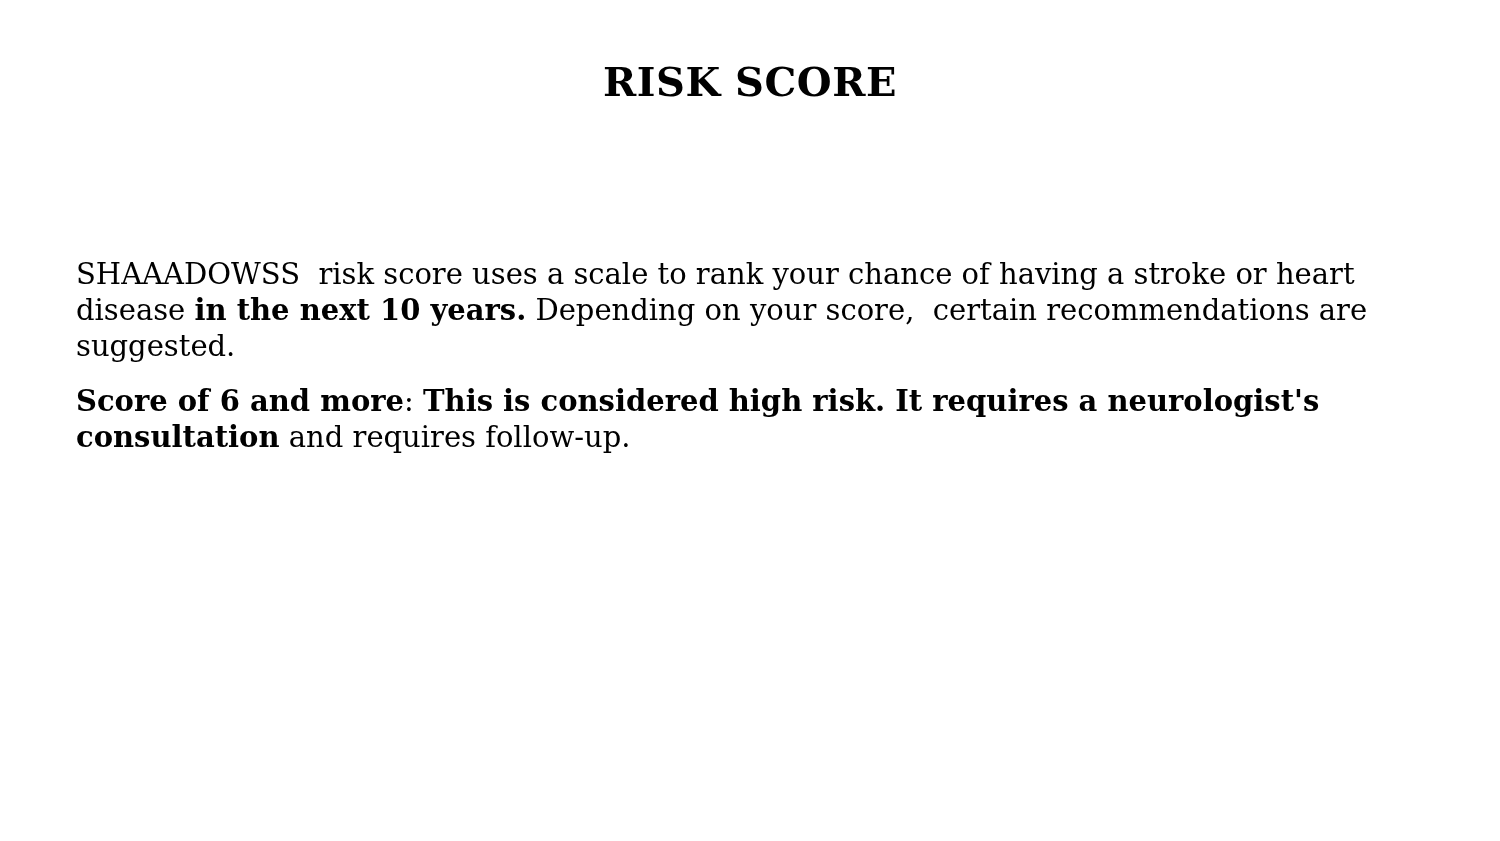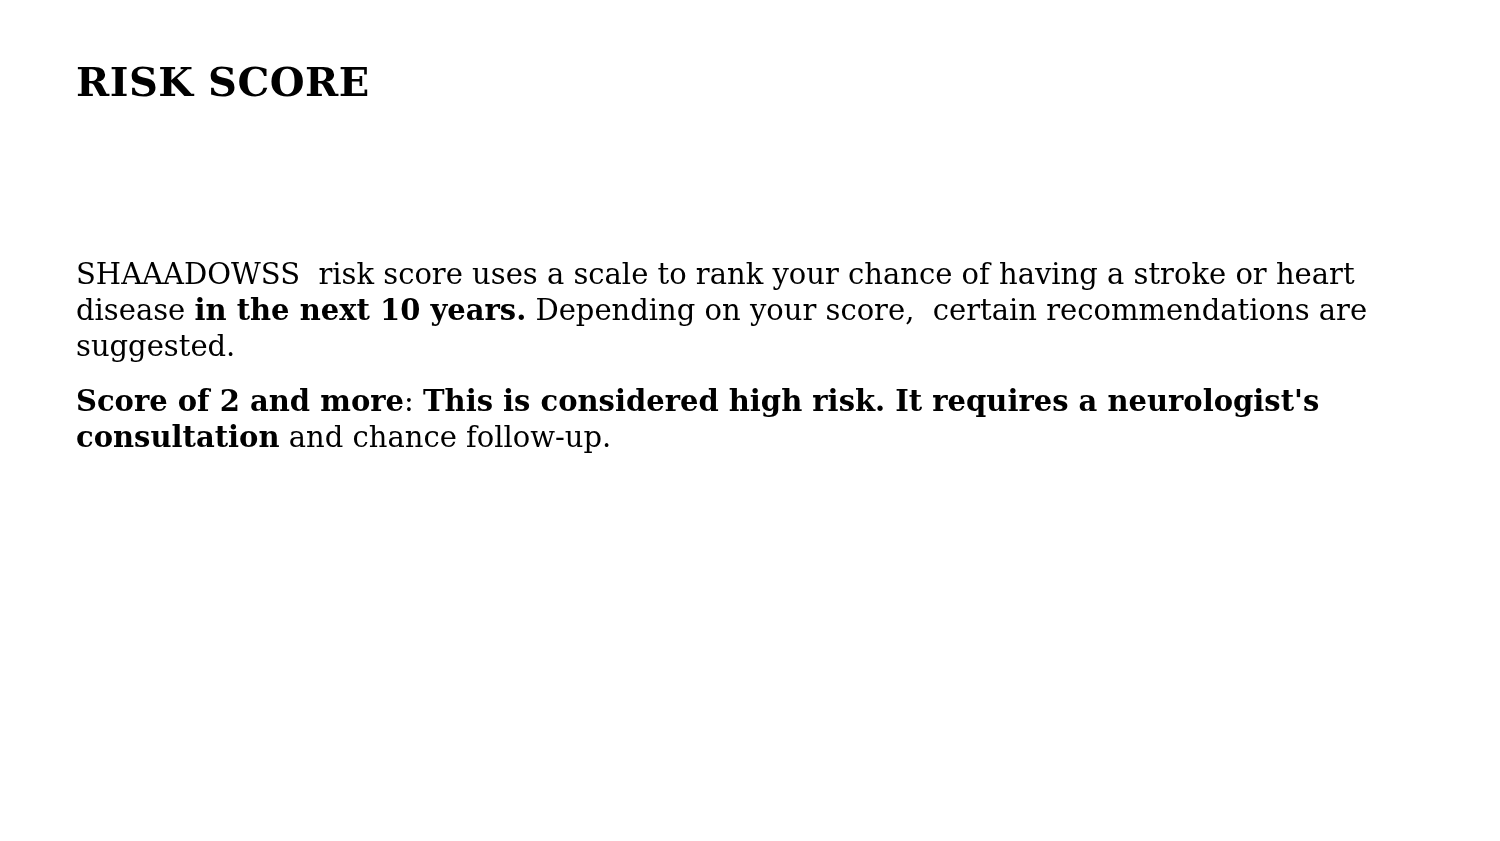--- a/index.html
+++ b/index.html
@@ -15,21 +15,21 @@
     font-family: "DejaVu Serif", "Liberation Serif", serif;
   }
   .page {
     box-sizing: border-box;
     width: 1500px;
     height: 841px;
     padding: 0 76px;
   }
   .title {
     margin: 58px 0 0 0;
-    text-align: left;
+    text-align: center;
     font-size: 40px;
     line-height: 48px;
     font-weight: bold;
     letter-spacing: 0.5px;
   }
   .body-text {
     margin-top: 150px;
   }
   .paragraph {
     margin: 0 0 19px 0;
@@ -40,15 +40,15 @@
   .run { font-weight: normal; }
   .run.bold { font-weight: bold; }
 </style>
 </head>
 <body>
 
 <main class="page">
   <h1 class="title">RISK SCORE</h1>
   <section class="body-text" id="doc-body">
       <p class="paragraph"><span class="run">SHAAADOWSS  risk score uses a scale to rank your chance of having a stroke or heart disease </span><span class="run bold">in the next 10 years.</span><span class="run"> Depending on your score,  certain recommendations are suggested.</span></p>
-      <p class="paragraph"><span class="run bold">Score of 2 and more</span><span class="run">: </span><span class="run bold">This is considered high risk. It requires a neurologist's consultation</span><span class="run"> and chance follow-up.</span></p>
+      <p class="paragraph"><span class="run bold">Score of 6 and more</span><span class="run">: </span><span class="run bold">This is considered high risk. It requires a neurologist's consultation</span><span class="run"> and requires follow-up.</span></p>
     </section>
 </main>
 
 </body></html>

